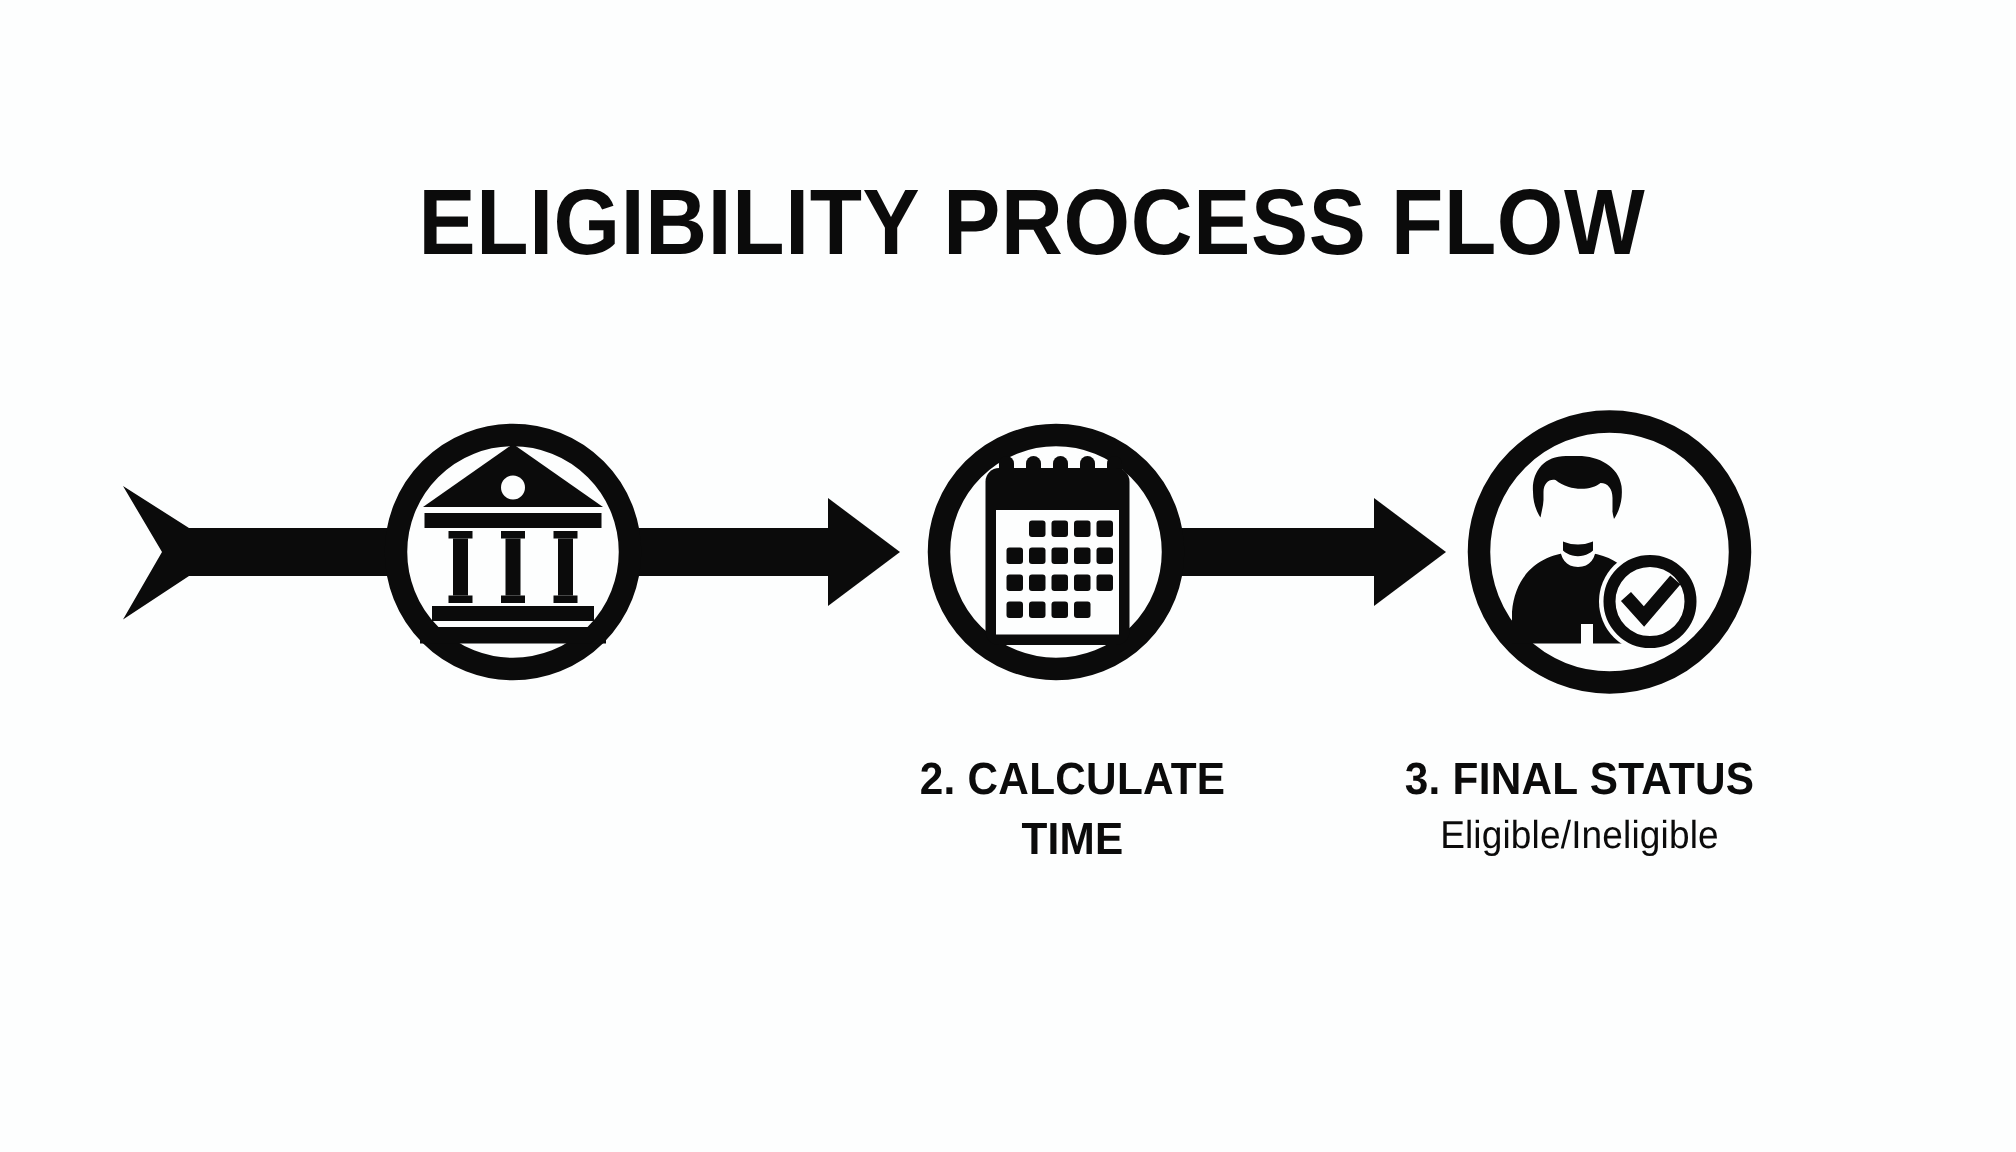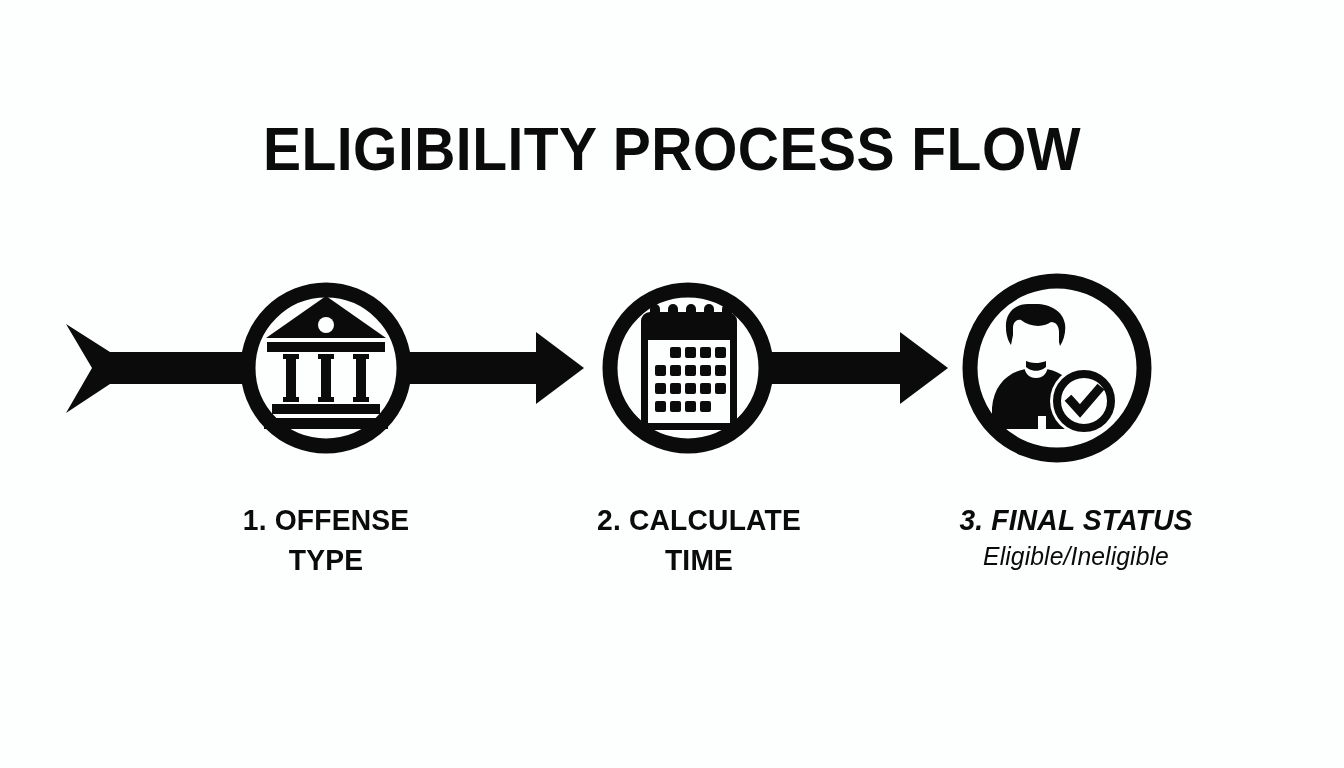--- a/index.html
+++ b/index.html
@@ -13,20 +13,21 @@
     background: #fdfefe;
     font-family: "Liberation Sans", sans-serif;
     overflow: hidden;
   }
 
   #canvas {
     position: relative;
     width: 1316px;
     height: 768px;
     background: #fdfefe;
+    margin-left: 16px;
   }
 
   
   #title {
     position: absolute;
     top: 118px;
     left: 0;
     width: 1344px;
     text-align: center;
     font-family: "Liberation Sans Narrow", "Liberation Sans", sans-serif;
@@ -69,21 +70,21 @@
     display: block;
     font-size: 26px;
     font-weight: 400;
     line-height: 1.3;
     letter-spacing: 0.1px;
     transform: scaleX(0.95);
   }
 
   #label-1 { left: 176px; top: 500px; width: 300px; }
   #label-2 { left: 549px; top: 500px; width: 300px; }
-  #label-3 { left: 926px; top: 500px; width: 300px; font-style: italic; }
+  #label-3 { left: 887px; top: 500px; width: 300px; }
 </style>
 </head>
 <body>
 
 <div id="canvas">
 
   <div id="title">ELIGIBILITY PROCESS FLOW</div>
 
   <div id="flow">
     <svg width="1344" height="210" viewBox="0 0 1344 210" xmlns="http://www.w3.org/2000/svg">
@@ -223,24 +224,20 @@
                  C 1013 54 1017 51 1021 52
                  C 1031 60 1045 59 1051 54
                  C 1056 54 1059 58 1059 64
                  L 1059 72
                  C 1059 86 1049 95 1036 95
                  C 1023 95 1013 86 1013 72 Z" fill="#fdfefe"></path>
       </g>
     </svg>
   </div>
 
-  <div class="step-label" id="label-1">
-    <span class="title-line">1. OFFENSE</span>
-    <span class="title-line">TYPE</span>
-  </div>
 
   <div class="step-label" id="label-2">
     <span class="title-line">2. CALCULATE</span>
     <span class="title-line">TIME</span>
   </div>
 
   <div class="step-label" id="label-3">
     <span class="title-line">3. FINAL STATUS</span>
     <span class="sub-line">Eligible/Ineligible</span>
   </div>

